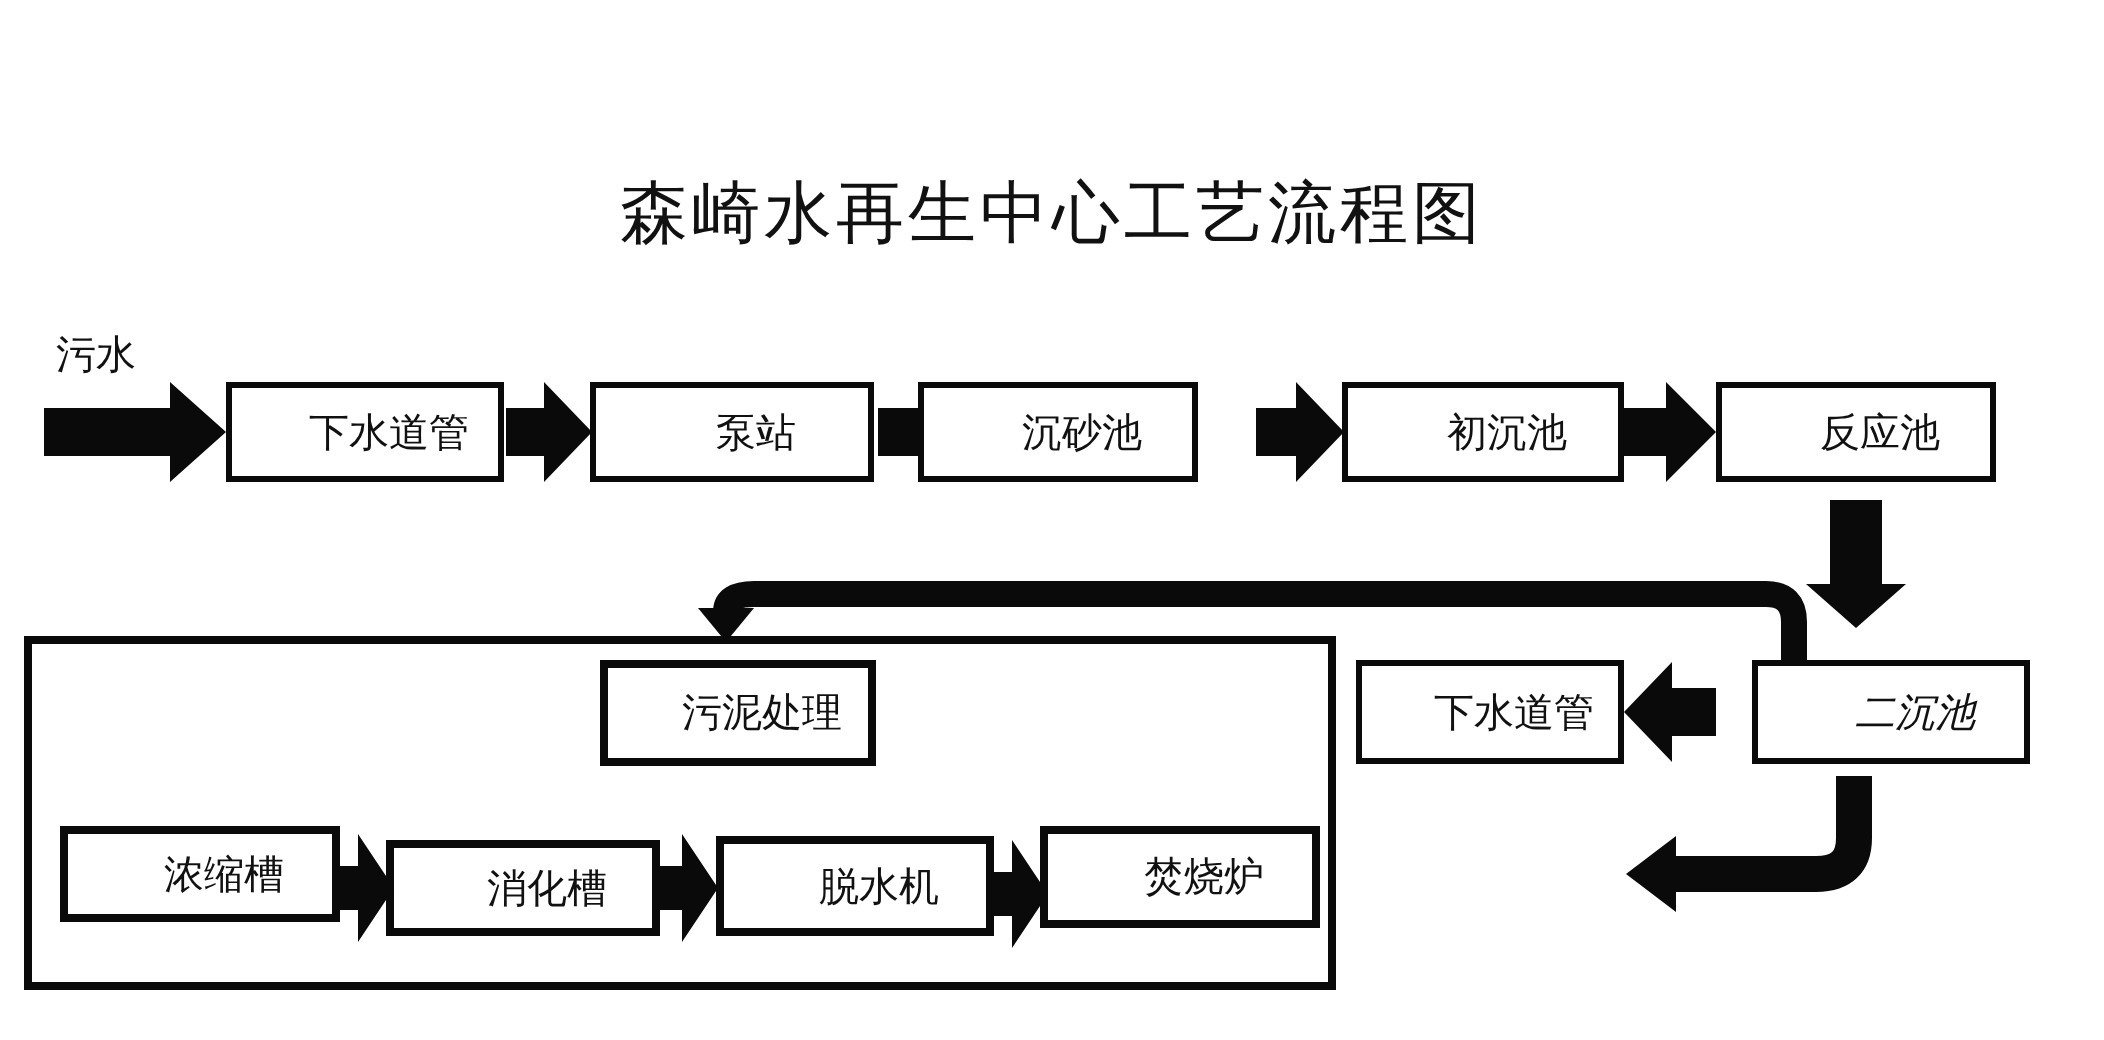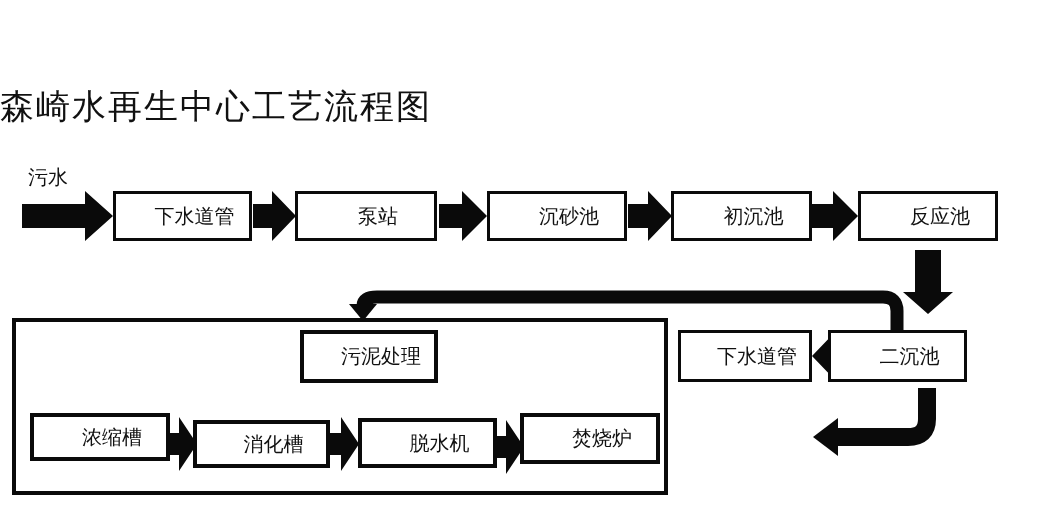--- a/index.html
+++ b/index.html
@@ -4,21 +4,21 @@
 <style>
   :root { --ink:#0a0a0a; --bg:#ffffff; --text:#111111; }
   html,body { margin:0; padding:0; background:var(--bg); }
   body { font-family:"DejaVu Sans","Liberation Sans",sans-serif; color:var(--text); }
   .canvas {
     position:relative; width:1052px; height:520px; background:var(--bg);
     overflow:hidden;
   }
   .title {
     position:absolute; left:0; top:84px; width:100%;
-    text-align:left; font-size:34px; font-weight:500; letter-spacing:2px;
+    text-align:center; font-size:34px; font-weight:500; letter-spacing:2px;
     color:var(--text);
   }
   .free-label {
     position:absolute; font-size:20px; color:var(--text); white-space:nowrap;
   }
   .node {
     position:absolute; box-sizing:border-box; background:var(--bg);
     border:3px solid var(--ink);
     display:flex; align-items:center; justify-content:center;
     font-size:20px; color:var(--text); white-space:nowrap;padding-left:24px;
@@ -58,42 +58,42 @@
   <svg class="arrow" style="left:812px; top:191px;" width="46" height="50">
     <polygon points="0,13 21,13 21,0 46,25 21,50 21,37 0,37"></polygon>
   </svg>
 
   <div class="node" style="left:113px; top:191px; width:139px; height:50px;">
     <span>下水道管</span>
   </div>
   <div class="node" style="left:295px; top:191px; width:142px; height:50px;">
     <span>泵站</span>
   </div>
-  <div class="node" style="left:487px; top:191px; width:140px; height:50px;">
+  <div class="node" style="left:459px; top:191px; width:140px; height:50px;">
     <span>沉砂池</span>
   </div>
   <div class="node" style="left:671px; top:191px; width:141px; height:50px;">
     <span>初沉池</span>
   </div>
   <div class="node" style="left:858px; top:191px; width:140px; height:50px;">
     <span>反应池</span>
   </div>
 
   <svg class="arrow" style="left:903px; top:250px;" width="50" height="64">
     <polygon points="12,0 38,0 38,42 50,42 25,64 0,42 12,42"></polygon>
   </svg>
 
   <svg class="arrow" style="left:812px; top:331px;" width="46" height="50">
     <polygon points="46,13 24,13 24,0 0,25 24,50 24,37 46,37"></polygon>
   </svg>
 
   <div class="node" style="left:678px; top:330px; width:134px; height:52px;">
     <span>下水道管</span>
   </div>
-  <div class="node" style="left:828px; top:330px; width:139px; height:52px;">
+  <div class="node" style="left:876px; top:330px; width:139px; height:52px;font-style:italic;">
     <span>二沉池</span>
   </div>
 
   <div class="container-box" style="left:12px; top:318px; width:656px; height:177px;"></div>
   <div class="node thick" style="left:300px; top:330px; width:138px; height:53px;">
     <span>污泥处理</span>
   </div>
 
   <div class="node thick" style="left:30px; top:413px; width:140px; height:48px;">
     <span>浓缩槽</span>

